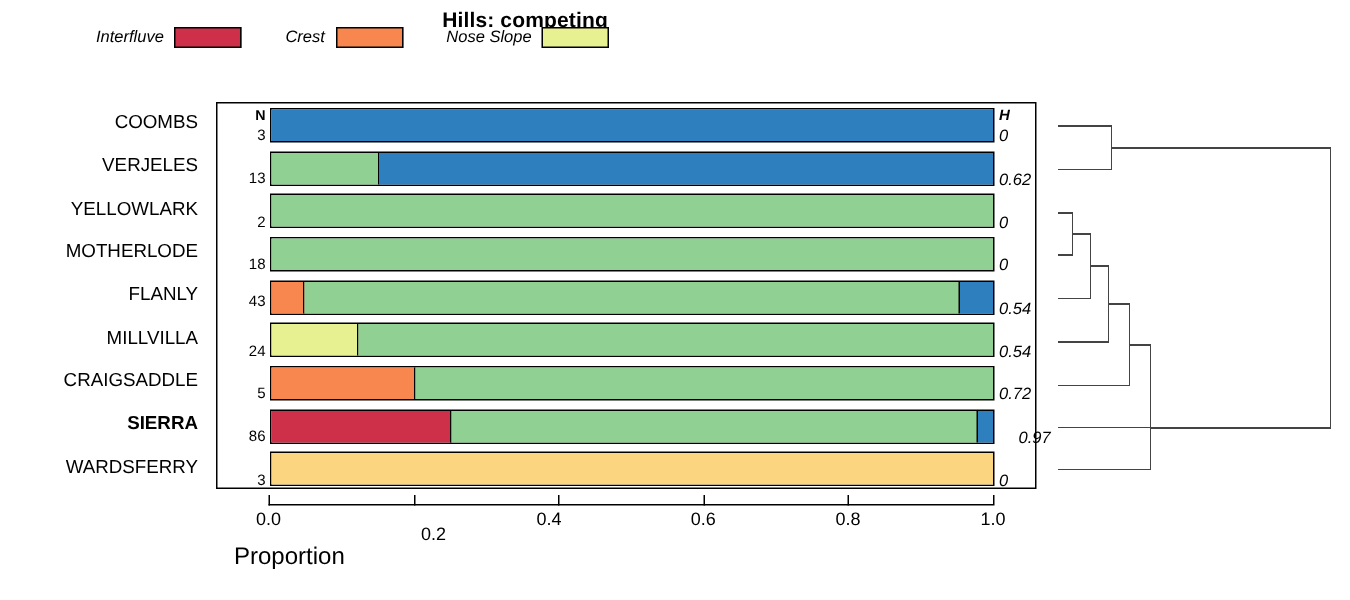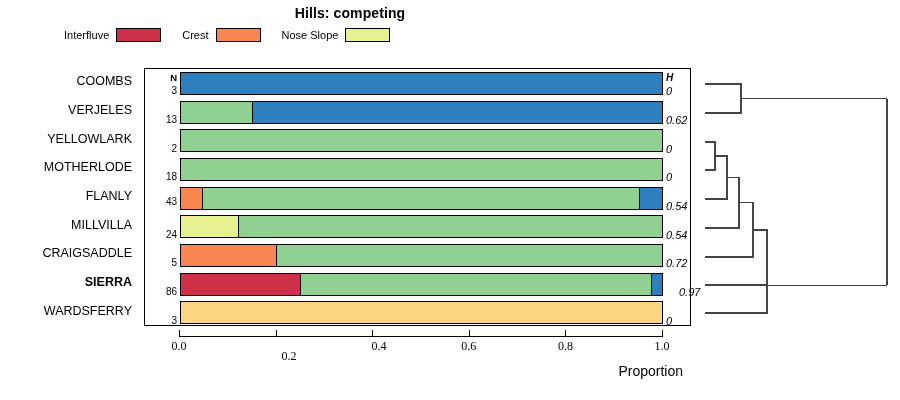--- a/index.html
+++ b/index.html
@@ -11,22 +11,22 @@
   .root{position:absolute;left:0;top:0;width:900px;height:400px;}
 
   
   .chart-title{
     position:absolute;left:0;top:5px;width:700px;text-align:center;
     font-size:14px;font-weight:bold;letter-spacing:.1px;
   }
 
   
   .legend{
-    position:absolute;left:64px;top:25px;width:720px;height:20px;
-    display:flex;align-items:center;gap:0px;
+    position:absolute;left:64px;top:15px;width:720px;height:20px;
+    display:flex;align-items:center;gap:8px;font-style:italic;
   }
   .legend-item{display:flex;align-items:center;margin-right:21px;}
   .legend-label{font-size:11px;margin-right:7px;white-space:nowrap;}
   .legend-swatch{width:45px;height:14px;border:1px solid #000;box-sizing:border-box;}
 
   
   .panel{
     position:absolute;left:144px;top:68px;width:547px;height:258px;
     border:1px solid #000;box-sizing:border-box;background:#fff;
   }
@@ -60,27 +60,27 @@
 
   
   .ylabels{position:absolute;left:0px;top:68px;width:140px;height:258px;}
   .ylab{
     position:absolute;right:8px;width:140px;text-align:right;
     font-size:12.5px;white-space:nowrap;
   }
   .ylab.bold{font-weight:bold;}
 
   
-  .xaxis{position:absolute;left:144px;top:326px;width:547px;height:40px;font-family:Liberation Serif, serif;}
+  .xaxis{position:absolute;left:144px;top:326px;width:547px;height:40px;}
   .xline{position:absolute;left:35px;top:10px;width:483px;height:1px;background:#000;}
   .xtick{position:absolute;top:4px;width:1px;height:7px;background:#000;}
   .xticklab{position:absolute;top:13px;width:40px;margin-left:-20px;text-align:center;font-size:12px;}
   .xtitle{
-    position:absolute;left:136px;top:363px;width:547px;text-align:right;
-    font-size:14px;
+    position:absolute;left:156px;top:363px;width:547px;text-align:left;
+    font-size:16px;
   }
 
   
   .dendro{position:absolute;left:691px;top:68px;width:209px;height:258px;}
   .dendro svg{display:block;}
 </style>
 </head>
 <body>
 
 <div class="root">
@@ -173,21 +173,21 @@
       </div>
   </div>
 
   <div class="xaxis" id="xaxis">
     <div class="xline"></div>
   <div class="xtick" style="left: 35px;"></div>
       <div class="xticklab" style="left: 35px;">0.0</div>
       <div class="xtick" style="left: 131.6px;"></div>
       <div class="xticklab" style="left: 145px; margin-top: 10px;">0.2</div>
       <div class="xtick" style="left: 228.2px;"></div>
-      <div class="xticklab" style="left: 235px; text-align: center;">0.4</div>
+      <div class="xticklab" style="left: 222px; text-align: center;">0.4</div>
       <div class="xtick" style="left: 324.8px;"></div>
       <div class="xticklab" style="left: 324.8px;">0.6</div>
       <div class="xtick" style="left: 421.4px;"></div>
       <div class="xticklab" style="left: 421.4px;">0.8</div>
       <div class="xtick" style="left: 518px;"></div>
       <div class="xticklab" style="left: 518px;">1.0</div>
     </div>
   <div class="xtitle">Proportion</div>
 
   <div class="dendro">

